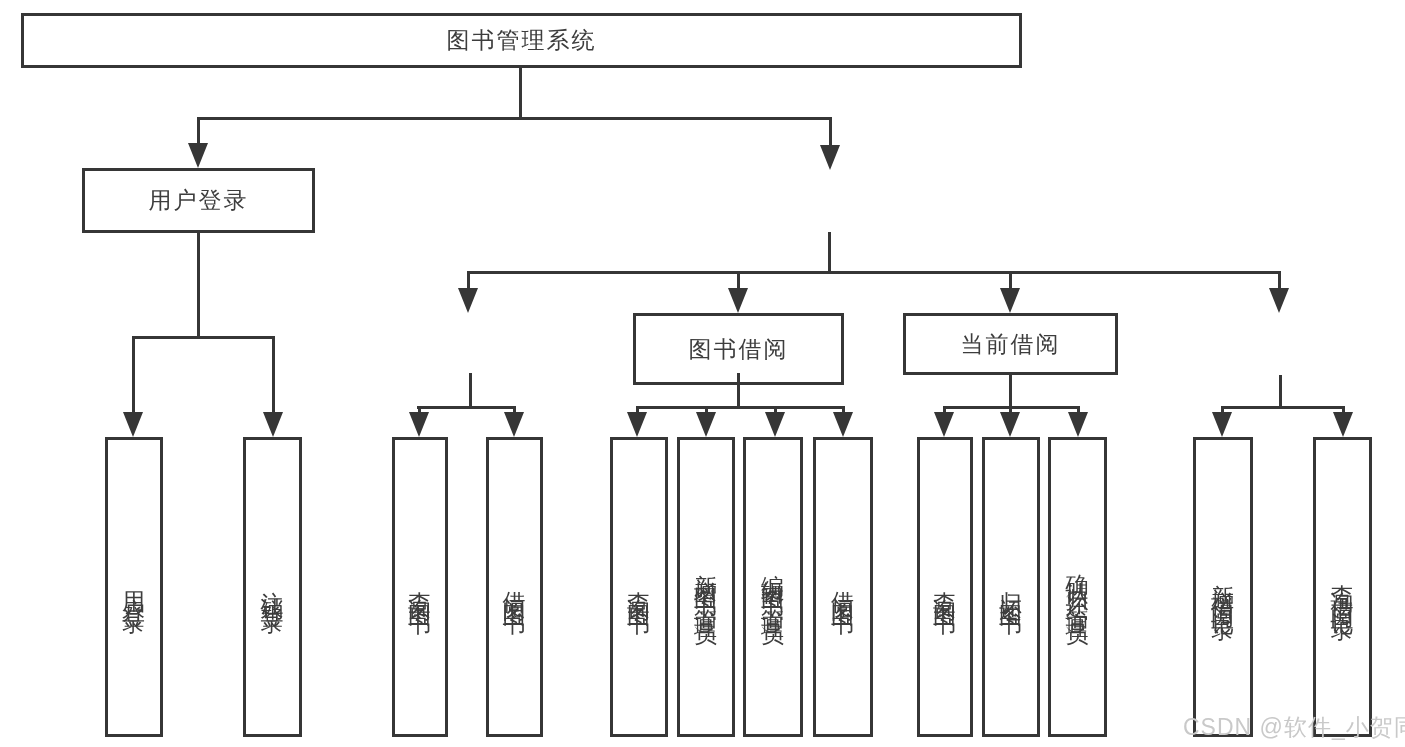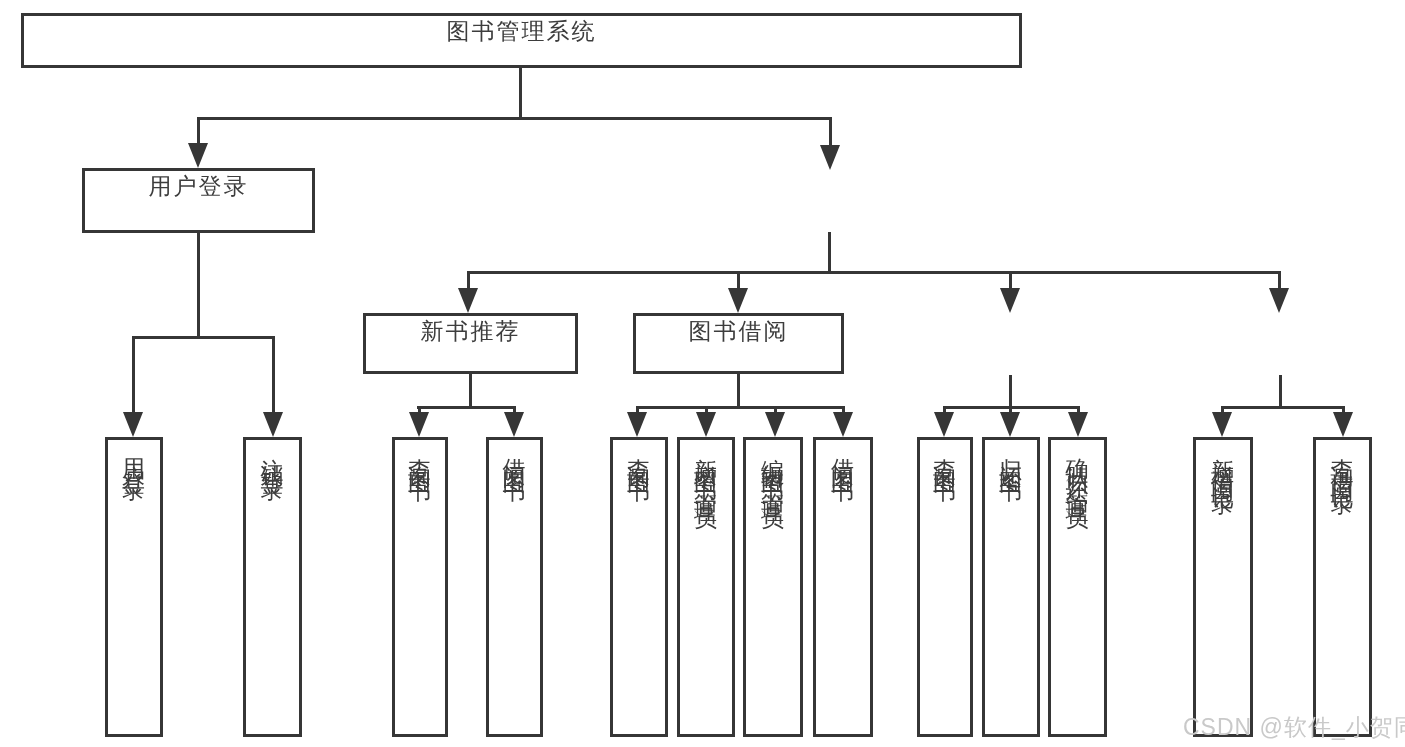--- a/index.html
+++ b/index.html
@@ -2,21 +2,21 @@
 <html><head>
 <meta charset="utf-8">
 <style>
   html,body{margin:0;padding:0;background:#ffffff;}
   #stage{
     position:relative;width:1405px;height:747px;background:#ffffff;
     font-family:"Liberation Sans",sans-serif;overflow:hidden;
   }
   .box{
     position:absolute;background:#ffffff;border:3px solid #363636;
-    box-sizing:border-box;display:flex;align-items:flex-start;justify-content:center;
+    box-sizing:border-box;display:flex;align-items:center;justify-content:center;
     color:#3d3d3d;
   }
   .hbox{font-size:23px;letter-spacing:2px;white-space:nowrap;}
   .leaf{}
   .leaf .vtext{
     writing-mode:vertical-rl;text-orientation:mixed;
     font-size:23px;line-height:1.05;letter-spacing:7px;color:#3d3d3d;
   }
   .line{position:absolute;background:#363636;}
   .ah{
@@ -60,25 +60,25 @@
   <div class="line" style="left:467px;top:271px;width:814px;height:3px;"></div>
   <div class="line" style="left:467px;top:271px;width:3px;height:19px;"></div>
   <div class="ah" style="left:458px;top:288px;"></div>
   <div class="line" style="left:737px;top:271px;width:3px;height:19px;"></div>
   <div class="ah" style="left:728px;top:288px;"></div>
   <div class="line" style="left:1009px;top:271px;width:3px;height:19px;"></div>
   <div class="ah" style="left:1000px;top:288px;"></div>
   <div class="line" style="left:1278px;top:271px;width:3px;height:19px;"></div>
   <div class="ah" style="left:1269px;top:288px;"></div>
 
-  <div class="box hbox" style="left:363px;top:313px;width:215px;height:61px;">
-    <span>新书推荐</span>
+  <div class="box hbox" style="left:633px;top:313px;width:211px;height:72px;">
+    <span>图书借阅</span>
   </div>
-  <div class="box hbox" style="left:633px;top:313px;width:211px;height:61px;">
-    <span>图书借阅</span>
+  <div class="box hbox" style="left:903px;top:313px;width:215px;height:62px;">
+    <span>当前借阅</span>
   </div>
 
   <div class="line" style="left:469px;top:373px;width:3px;height:34px;"></div>
   <div class="line" style="left:417px;top:406px;width:99px;height:3px;"></div>
   <div class="line" style="left:418px;top:406px;width:3px;height:8px;"></div>
   <div class="ah" style="left:409px;top:412px;"></div>
   <div class="line" style="left:513px;top:406px;width:3px;height:8px;"></div>
   <div class="ah" style="left:504px;top:412px;"></div>
 
   <div class="line" style="left:737px;top:373px;width:3px;height:34px;"></div>

